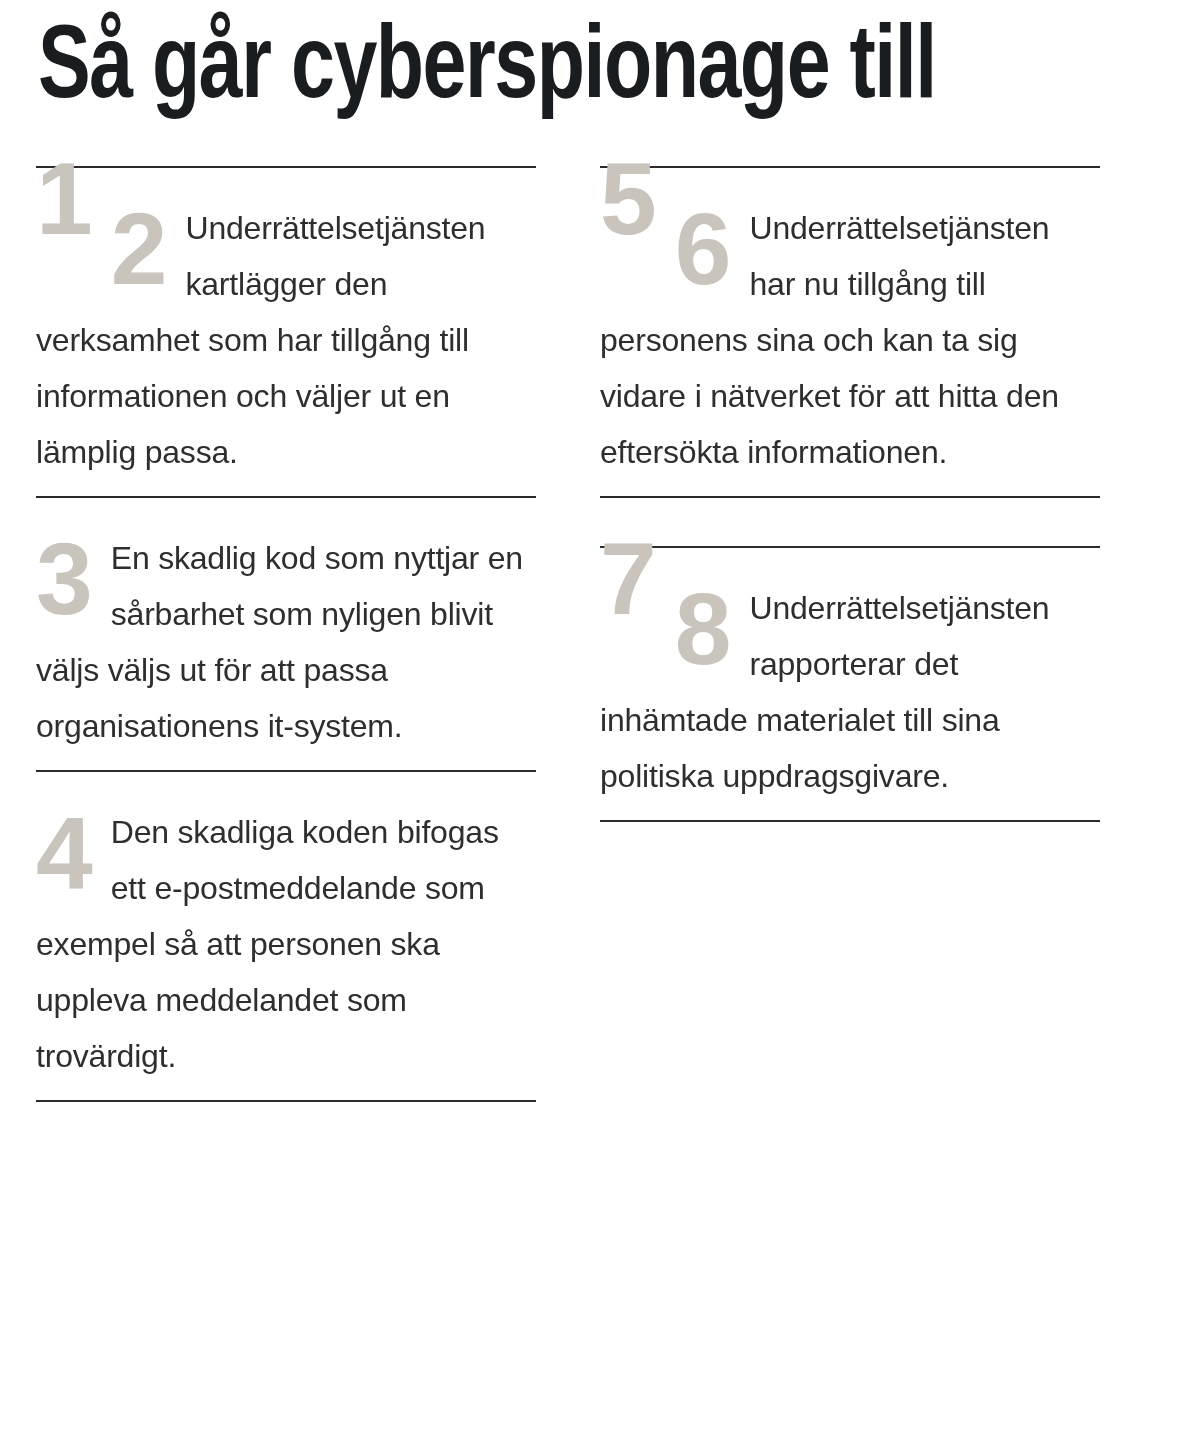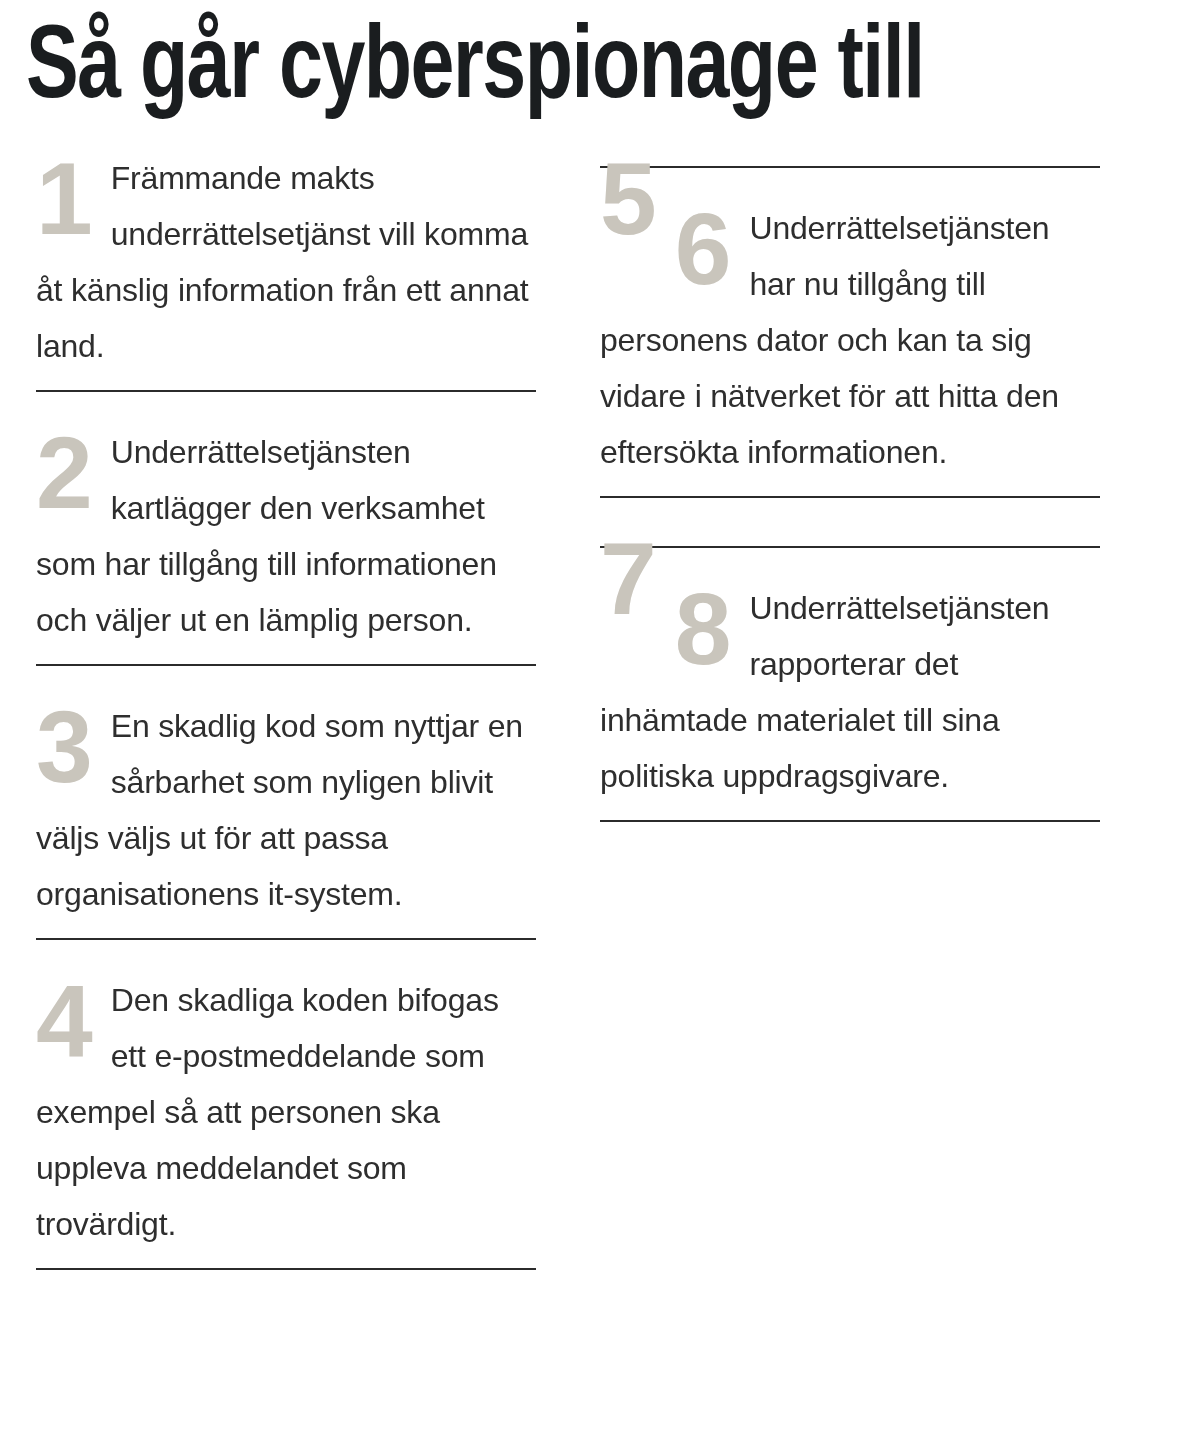--- a/index.html
+++ b/index.html
@@ -11,21 +11,21 @@
   }
   * { box-sizing: border-box; }
   html, body { margin: 0; padding: 0; }
   body {
     width: 1192px;
     height: 1446px;
     background: var(--bg);
     font-family: "Liberation Sans", sans-serif;
     overflow: hidden;
   }
-  .header { padding: 14px 0 0 26px; }
+  .header { padding: 14px 0 0 38px; }
   .title {
     display: inline-block;
     font-weight: 700;
     font-size: 104px;
     line-height: 0.92;
     letter-spacing: -2px;
     color: var(--title);
     white-space: nowrap;
     transform: scaleX(0.76);
     transform-origin: left center;
@@ -72,46 +72,45 @@
 <body>
 
 <header class="header">
   <h1 style="margin:0; font-size:inherit; line-height:0;"><span class="title">Så går cyberspionage till</span></h1>
 </header>
 
 <main class="content">
   <div class="col" id="col-left">
   <section class="step">
     <span class="step-number">1</span>
-    <p class="step-text">Främmande makts underrättelsetjänst vill komma åt känslig information från ett annat land.</p>
   </section>
 
   <section class="step">
     <span class="step-number">2</span>
-    <p class="step-text">Underrättelsetjänsten kartlägger den verksamhet som har tillgång till informationen och väljer ut en lämplig person.</p>
+    <p class="step-text">Underrättelsetjänsten kartlägger den verksamhet som har tillgång till informationen och väljer ut en lämplig passa.</p>
   </section>
 
   <section class="step">
     <span class="step-number">3</span>
     <p class="step-text">En skadlig kod som nyttjar en sårbarhet som nyligen blivit väljs väljs ut för att passa organisationens it-system.</p>
   </section>
 
   <section class="step">
     <span class="step-number">4</span>
     <p class="step-text">Den skadliga koden bifogas ett e-postmeddelande som exempel så att personen ska uppleva meddelandet som trovärdigt.</p>
   </section>
 </div>
   <div class="col" id="col-right">
   <section class="step">
     <span class="step-number">5</span>
   </section>
 
   <section class="step">
     <span class="step-number">6</span>
-    <p class="step-text">Underrättelsetjänsten har nu tillgång till personens dator och kan ta sig vidare i nätverket för att hitta den eftersökta informationen.</p>
+    <p class="step-text">Underrättelsetjänsten har nu tillgång till personens sina och kan ta sig vidare i nätverket för att hitta den eftersökta informationen.</p>
   </section>
 
   <section class="step">
     <span class="step-number">7</span>
   </section>
 
   <section class="step">
     <span class="step-number">8</span>
     <p class="step-text">Underrättelsetjänsten rapporterar det inhämtade materialet till sina politiska uppdragsgivare.</p>
   </section>

